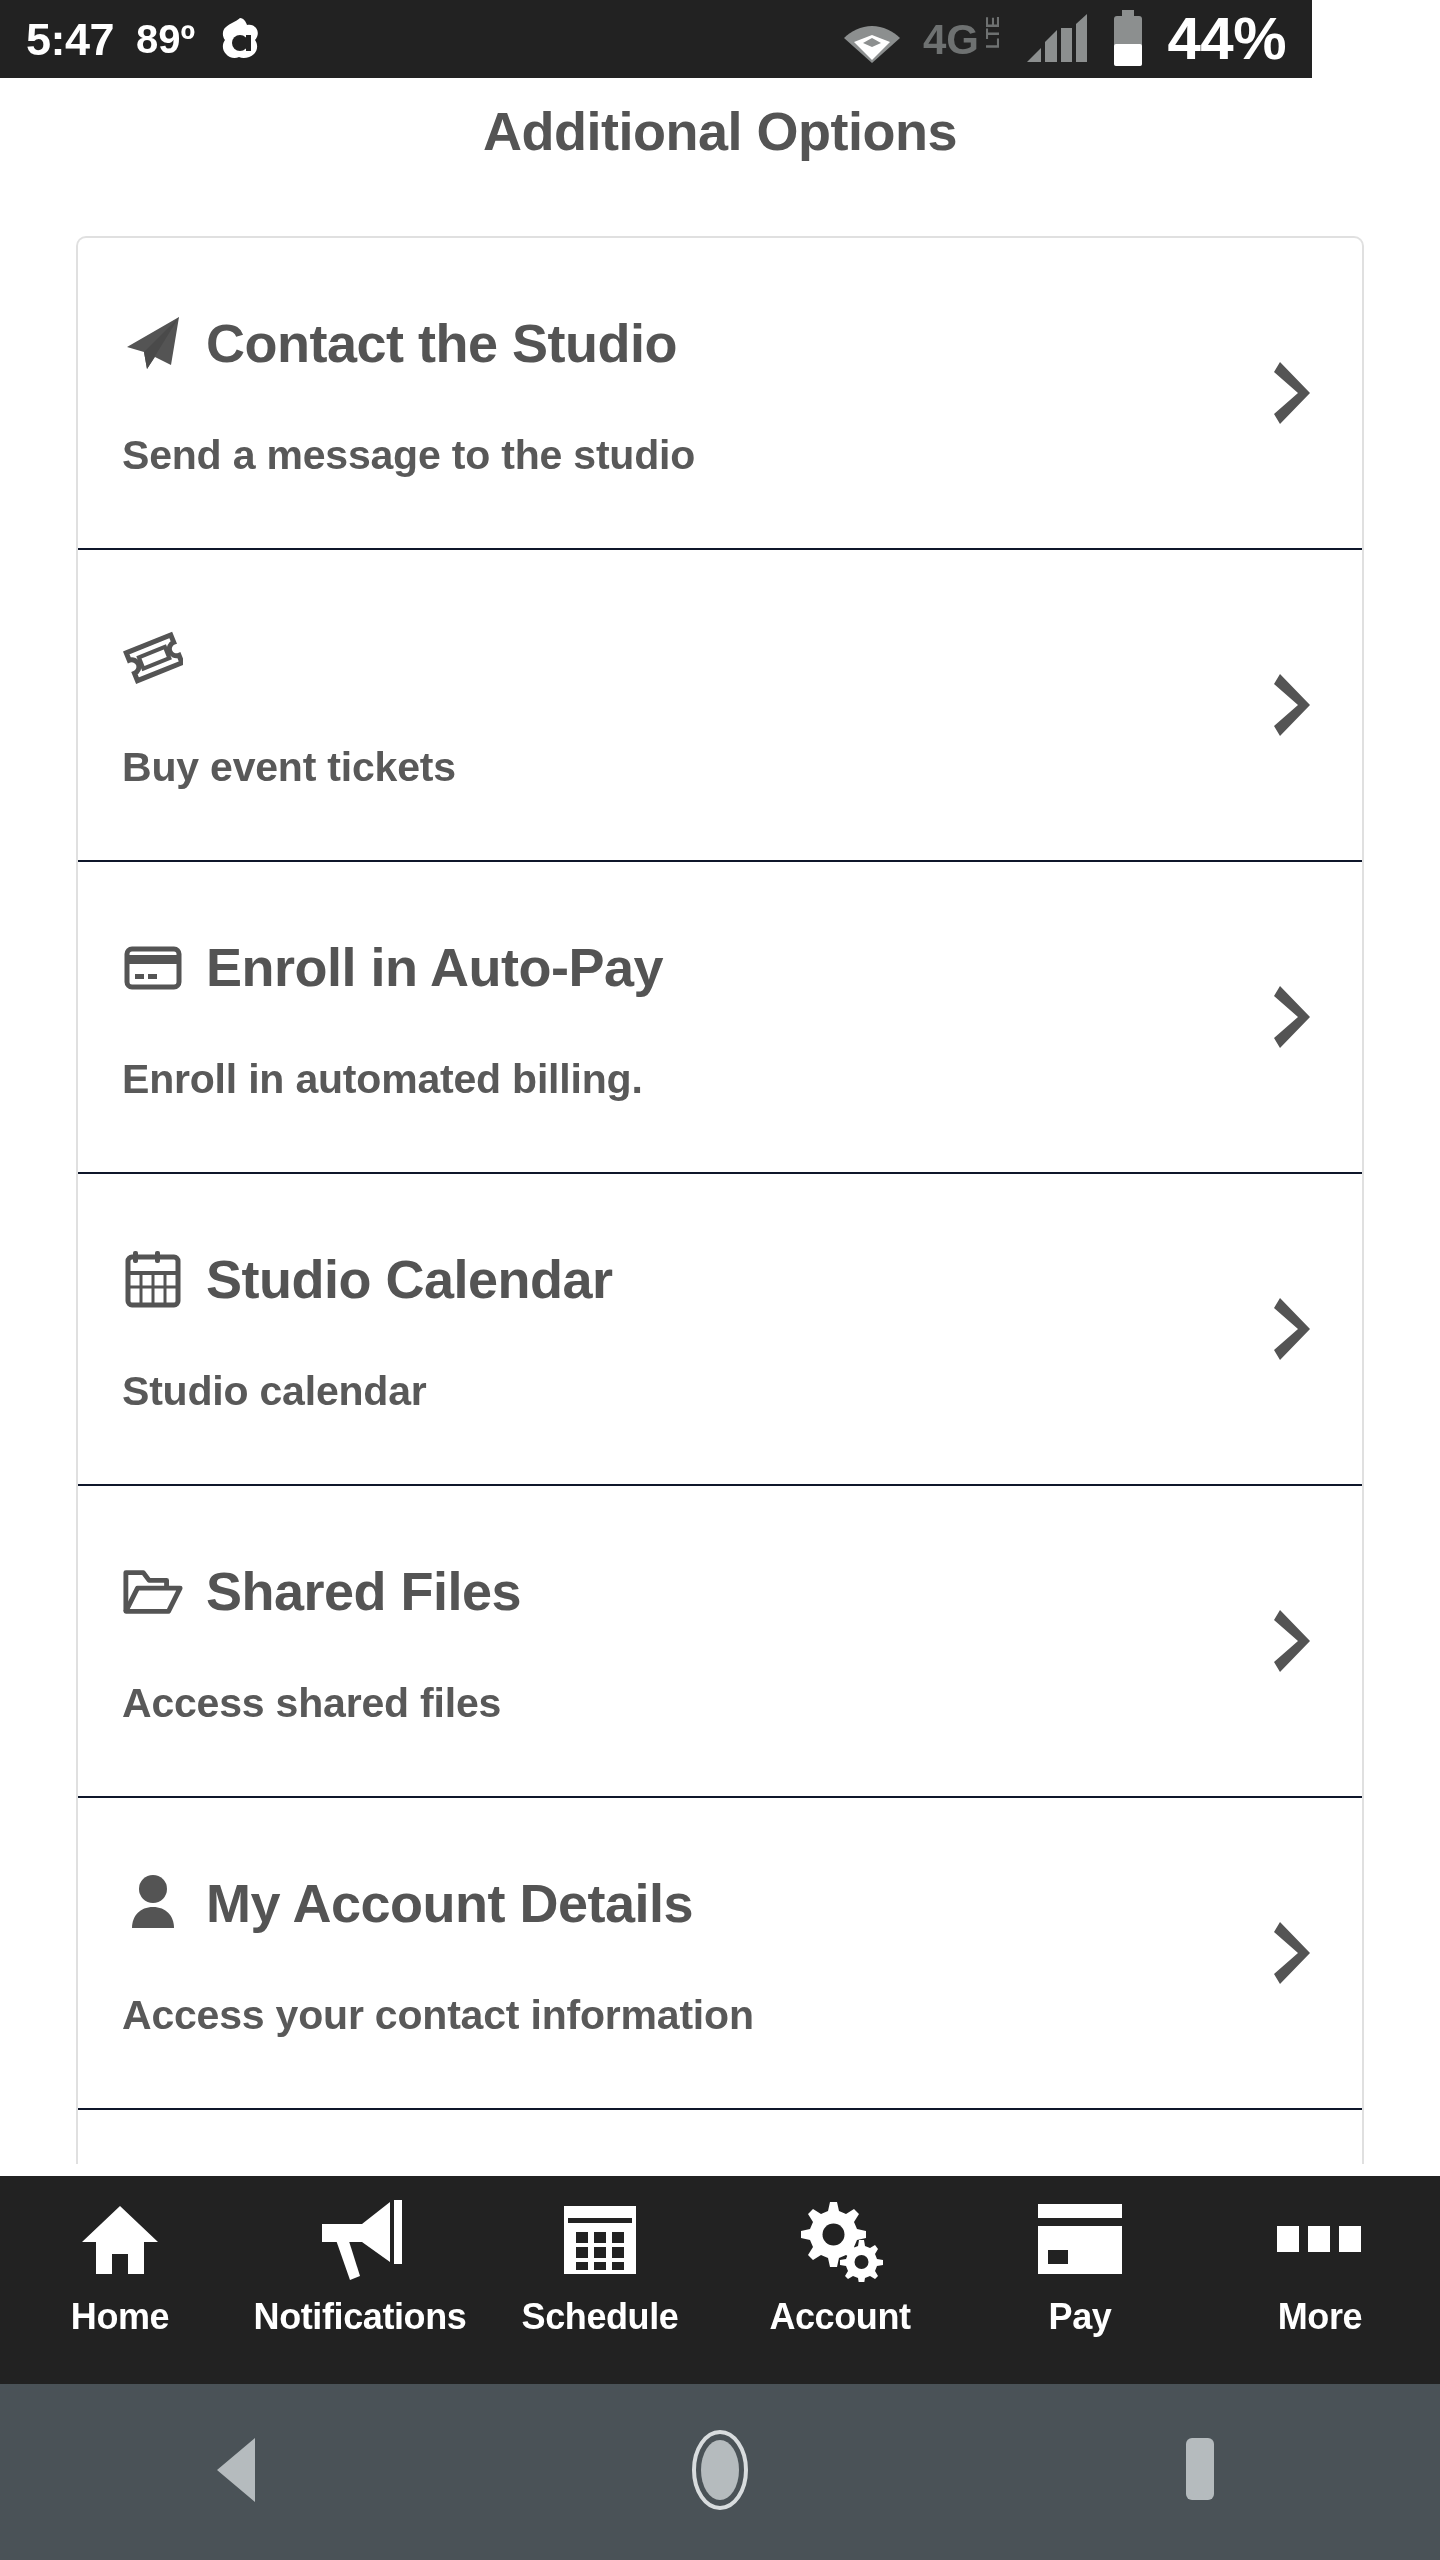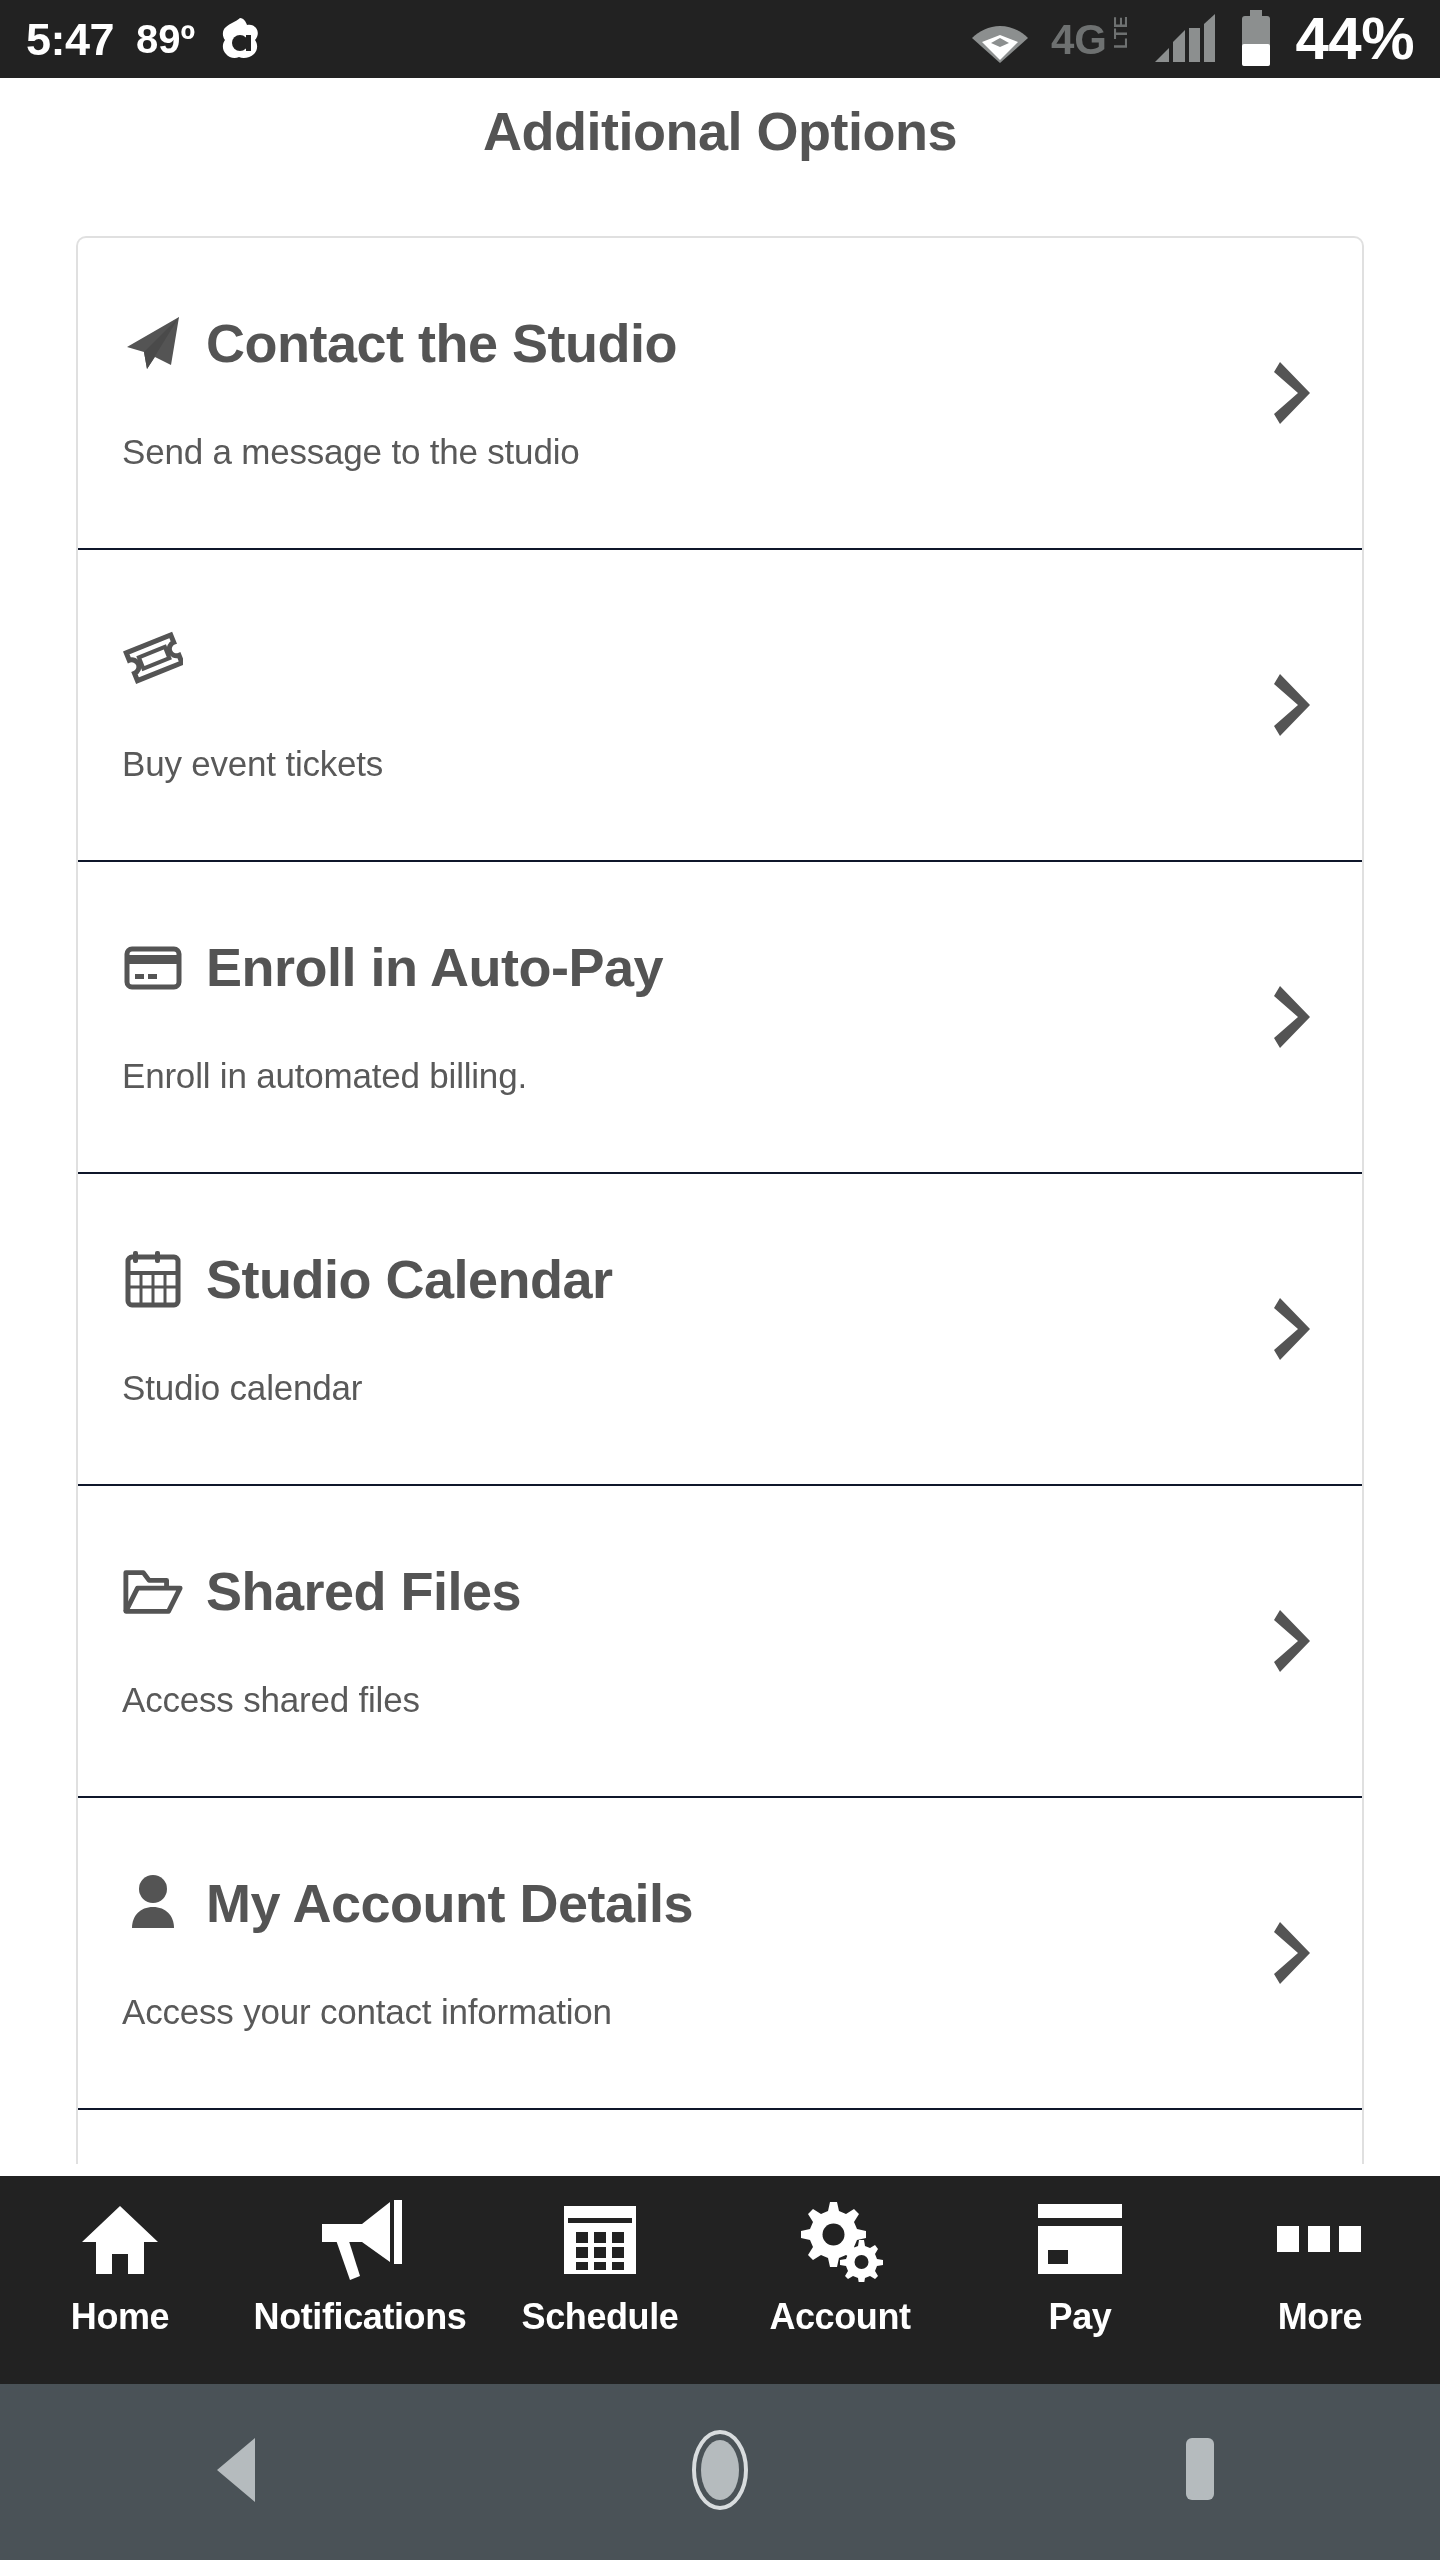--- a/index.html
+++ b/index.html
@@ -13,21 +13,21 @@
   body {
     font-family: "Liberation Sans", sans-serif;
     background: #ffffff;
     position: relative;
   }
 
   
   .status-bar {
     position: absolute;
     top: 0; left: 0;
-    width: 1440px;
+    width: 1312px;
     height: 78px;
     background: #222222;
     display: flex;
     align-items: center;
     padding: 0 26px;
     color: #ffffff;
   }
   .sb-left { display: flex; align-items: center; gap: 22px; }
   .sb-right { display: flex; align-items: center; gap: 20px; margin-left: auto; }
   .sb-time {
@@ -104,22 +104,22 @@
     font-size: 54px;
     font-weight: bold;
     color: #545454;
     letter-spacing: -0.5px;
     white-space: nowrap;
   }
   .opt-sub {
     position: absolute;
     left: 44px;
     top: 194px;
-    font-size: 35px;
-    font-weight: normal;
+    font-size: 41px;
+    font-weight: bold;
     color: #595959;
     letter-spacing: -0.2px;
   }
   .opt-chevron {
     position: absolute;
     right: 46px;
     top: 50%;
     transform: translateY(-50%);
     color: #545454;
     display: flex;

